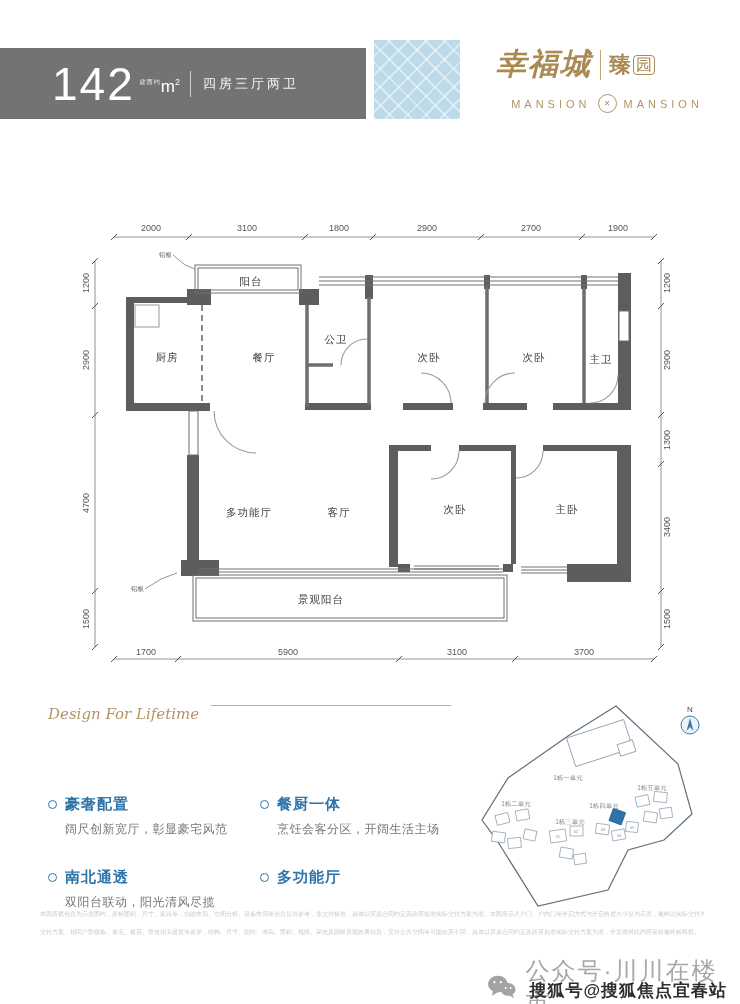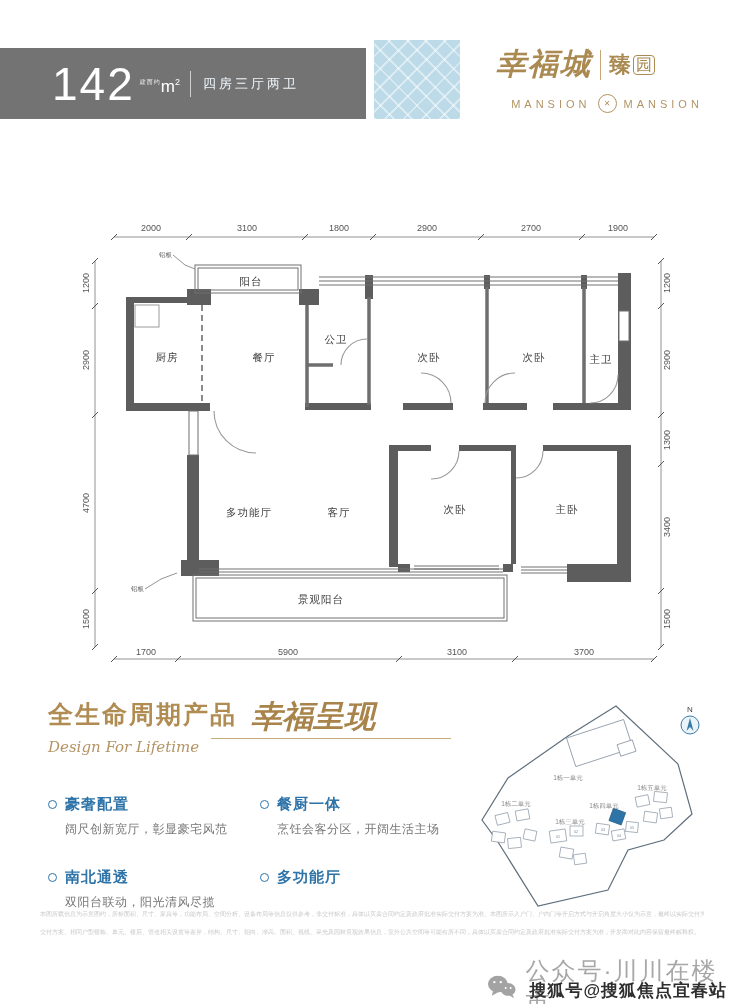--- a/index.html
+++ b/index.html
@@ -248,24 +248,20 @@
       <g>
         <polyline points="104,36 116,46 126,50" fill="none" stroke="#777" stroke-width="0.8"></polyline>
         <text x="90" y="38" class="ann">铝板</text>
         <polyline points="76,370 92,360 108,354" fill="none" stroke="#777" stroke-width="0.8"></polyline>
         <text x="62" y="372" class="ann">铝板</text>
       </g>
     </svg>
   </div>
 
   <div class="sec-title">
-    <div class="sec-row">
-      <span class="sec-cn">全生命周期产品</span>
-      <span class="sec-script">幸福呈现</span>
-    </div>
     <div class="sec-sub">
       <span class="sec-en">Design For Lifetime</span>
       <span class="sec-line"></span>
     </div>
   </div>
 
   <div class="features">
     <div>
       <div class="feat-title">
           <span class="feat-dot"></span>

